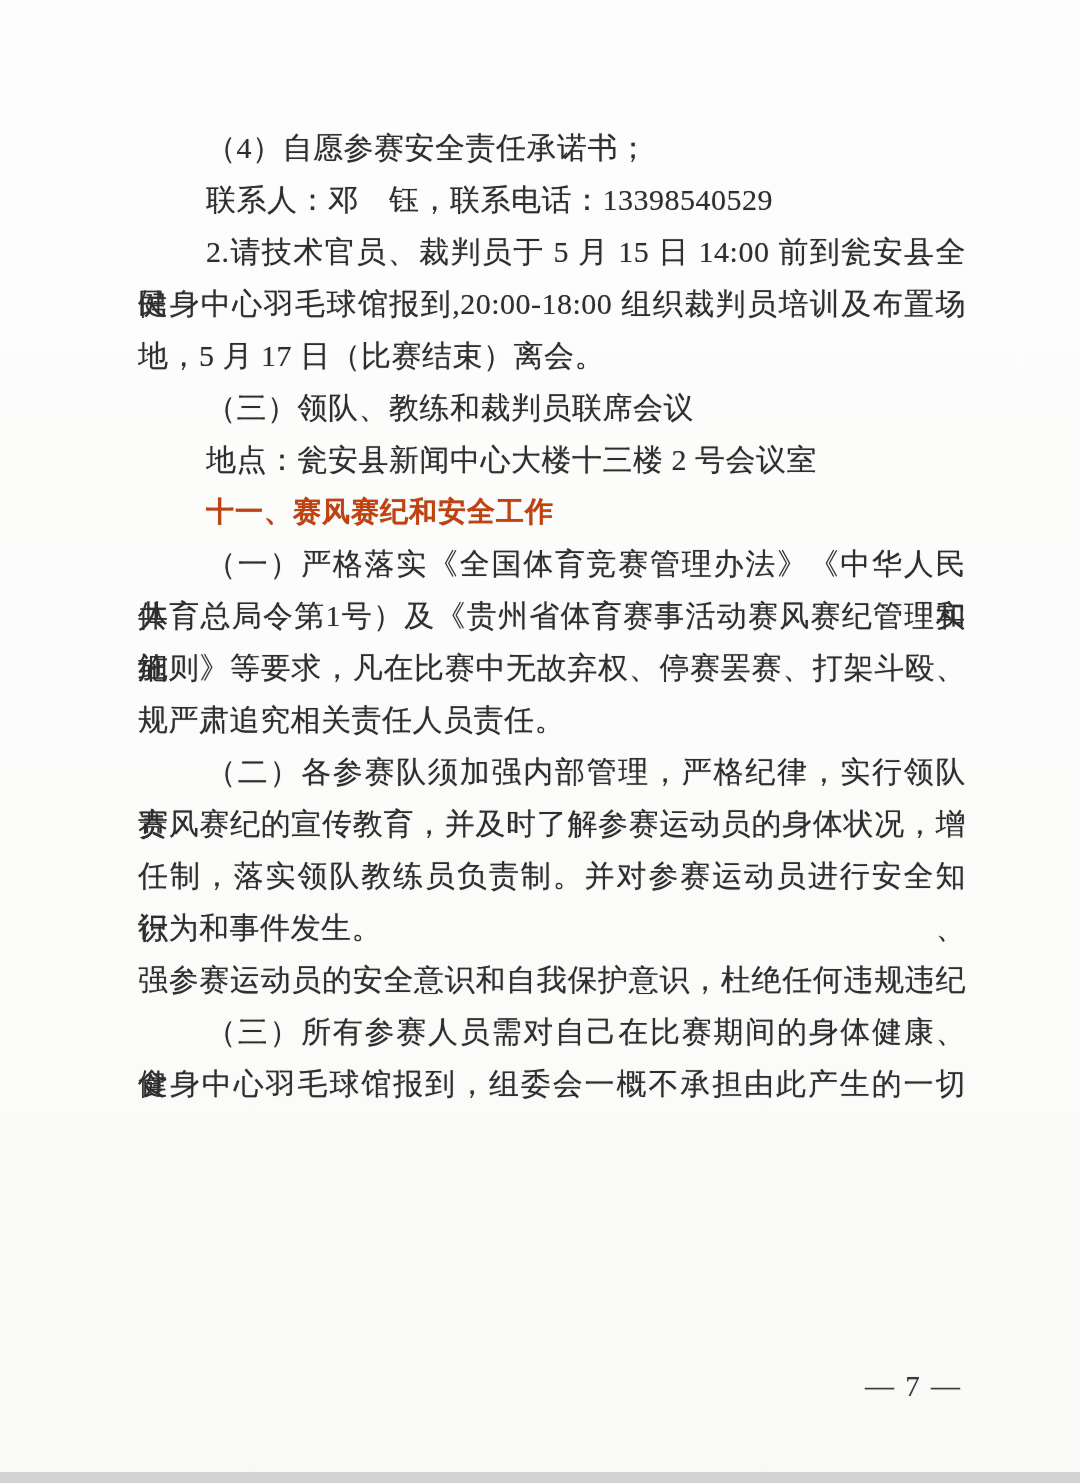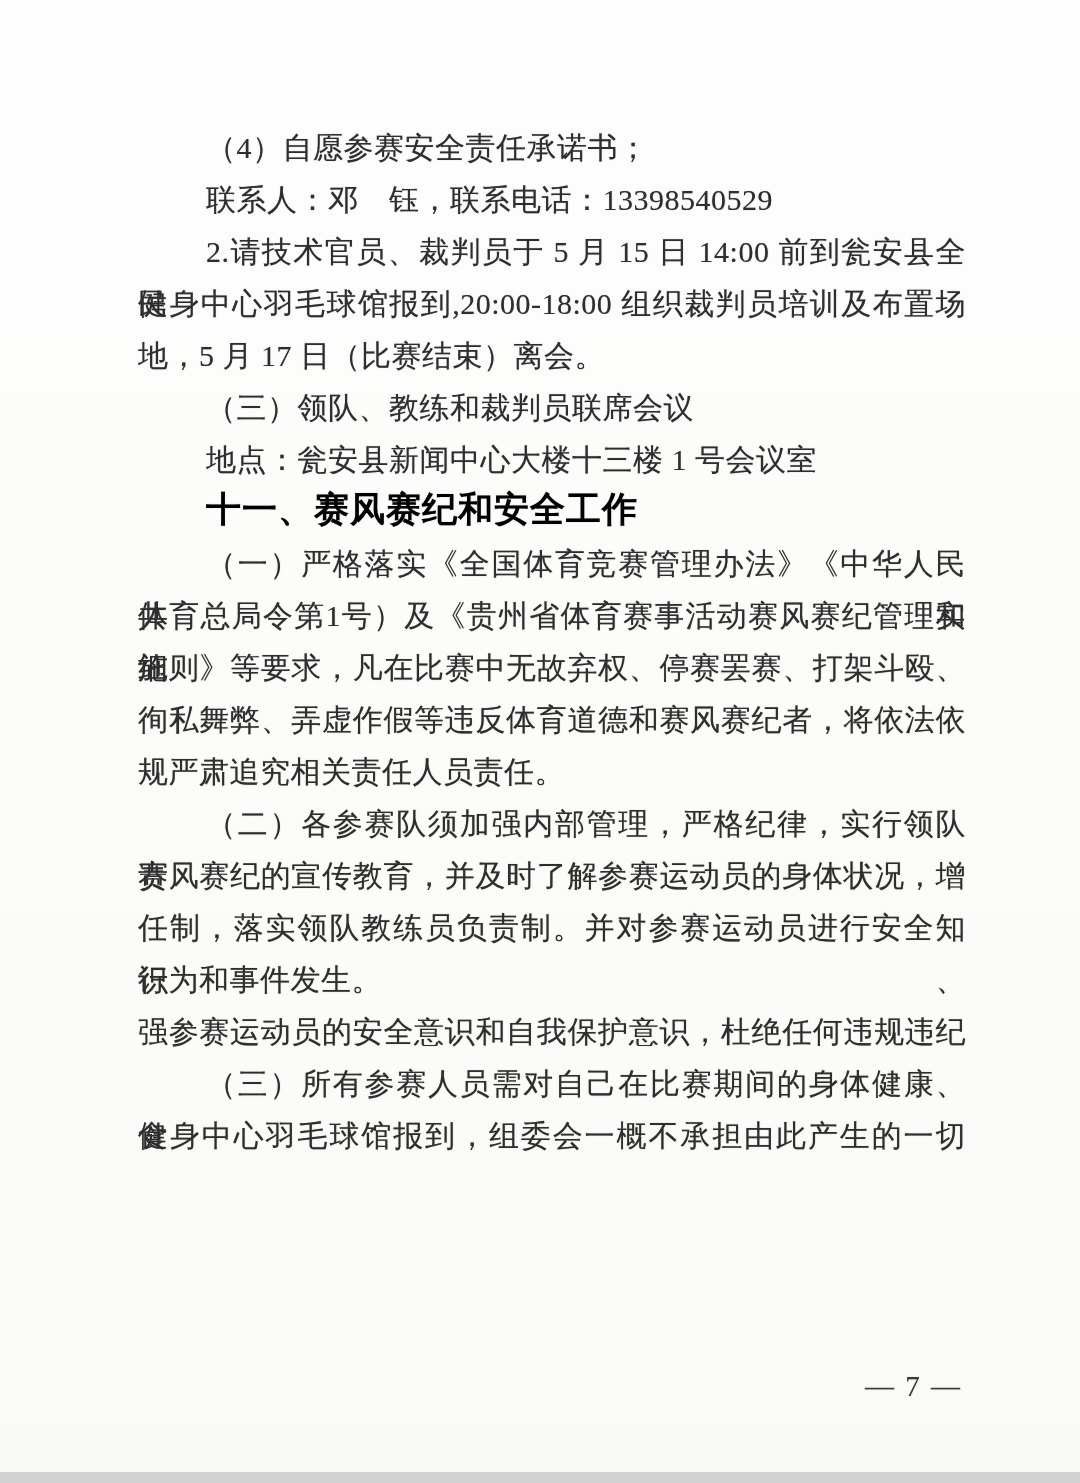--- a/index.html
+++ b/index.html
@@ -44,25 +44,25 @@
     text-align: justify;
     text-align-last: justify;
     text-justify: inter-character;
   }
 
   .ln.indent {
     text-indent: 68px;
   }
 
   .ln.heading {
-    font-family: Liberation Mono, monospace;
+    font-family: Liberation Sans, sans-serif;
     font-weight: 700;
-    font-size: 35px;
+    font-size: 28px;
     letter-spacing: 1px;
-    color: #000000;
+    color: #c2410c;
   }
 
   .page-number {
     position: absolute;
     top: 1360px;
     right: 118px;
     height: 52px;
     line-height: 52px;
     font-size: 29px;
     color: #3a3a3a;
@@ -84,26 +84,25 @@
 
 <div class="doc-page">
 
   <div class="content">
     <div class="ln indent">（4）自愿参赛安全责任承诺书；</div>
     <div class="ln indent">联系人：邓　钰，联系电话：13398540529</div>
     <div class="ln indent fill">2.请技术官员、裁判员于 5 月 15 日 14:00 前到瓮安县全民</div>
     <div class="ln fill">健身中心羽毛球馆报到,20:00-18:00 组织裁判员培训及布置场</div>
     <div class="ln">地，5 月 17 日（比赛结束）离会。</div>
     <div class="ln indent">（三）领队、教练和裁判员联席会议</div>
-    <div class="ln indent">地点：瓮安县新闻中心大楼十三楼 1 号会议室</div>
+    <div class="ln indent">地点：瓮安县新闻中心大楼十三楼 2 号会议室</div>
     <div class="ln indent heading">十一、赛风赛纪和安全工作</div>
     <div class="ln indent fill">（一）严格落实《全国体育竞赛管理办法》《中华人民共和</div>
     <div class="ln fill">体育总局令第1号）及《贵州省体育赛事活动赛风赛纪管理实施</div>
     <div class="ln fill">细则》等要求，凡在比赛中无故弃权、停赛罢赛、打架斗殴、</div>
-    <div class="ln fill">徇私舞弊、弄虚作假等违反体育道德和赛风赛纪者，将依法依</div>
     <div class="ln">规严肃追究相关责任人员责任。</div>
     <div class="ln indent fill">（二）各参赛队须加强内部管理，严格纪律，实行领队责</div>
     <div class="ln fill">赛风赛纪的宣传教育，并及时了解参赛运动员的身体状况，增</div>
     <div class="ln fill">任制，落实领队教练员负责制。并对参赛运动员进行安全知识、</div>
     <div class="ln">行为和事件发生。</div>
     <div class="ln fill">强参赛运动员的安全意识和自我保护意识，杜绝任何违规违纪</div>
     <div class="ln indent fill">（三）所有参赛人员需对自己在比赛期间的身体健康、食</div>
     <div class="ln fill">健身中心羽毛球馆报到，组委会一概不承担由此产生的一切</div>
   </div>
 

